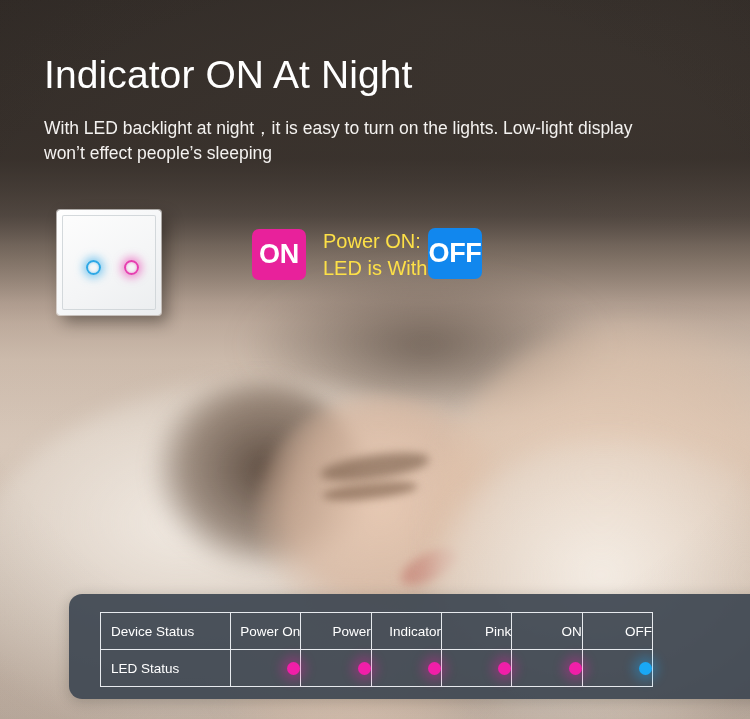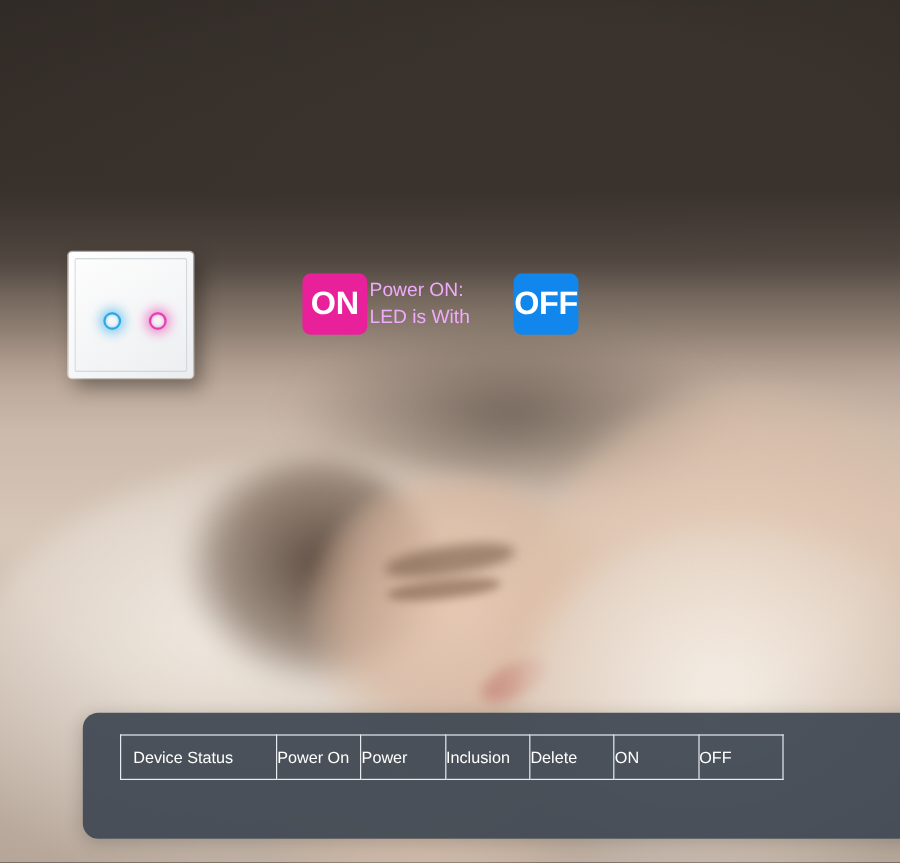--- a/index.html
+++ b/index.html
@@ -218,24 +218,24 @@
     display: flex;
     align-items: center;
     justify-content: center;
     font-size: 27px;
     font-weight: 700;
     color: #ffffff;
     letter-spacing: -.3px;
     flex: none;
   }
   .legend-text {
-    margin-left: 2px;
-    font-size: 16px;
+    margin-left: 17px;
+    font-size: 20px;
     line-height: 1.33;
-    color: #f0abfc;
+    color: #fde047;
     white-space: nowrap;
   }
 
   
   .status-card {
     position: absolute;
     left: 69px;
     top: 594px;
     width: 714px;
     height: 105px;
@@ -250,21 +250,21 @@
     width: 553px;
     border-collapse: collapse;
     table-layout: fixed;
   }
   .status-table td {
     border: 1px solid #e7eaee;
     color: #ffffff;
     font-size: 13.5px;
     height: 36px;
     padding: 0;
-    text-align: left;
+    text-align: right;
     vertical-align: middle;
   }
   .status-table td.rowlabel {
     text-align: left;
     padding-left: 10px;
     width: 119px;
   }
   .dot {
     display: inline-block;
     width: 13px;
@@ -295,20 +295,22 @@
   <div class="bg-brow"></div>
   <div class="bg-eye"></div>
   <div class="bg-lips"></div>
   <div class="bg-shoulder"></div>
   <div class="bg-sheet"></div>
   <div class="bg-arm"></div>
   <div class="bg-scrim"></div>
   <div class="bg-vignette"></div>
 
   <div class="hero">
+    <h1 class="hero-title">Indicator ON At Night</h1>
+    <p class="hero-sub">With LED backlight at night，it is easy to turn on the lights. Low-light display won’t effect people’s sleeping</p>
   </div>
 
   <div class="switch-wrap">
     <div class="switch-panel">
       <div class="switch-inner">
         <span class="led-ring blue" style="border-color: rgb(46, 168, 230);"></span>
         <span class="led-ring pink" style="border-color: rgb(230, 63, 176);"></span>
       </div>
     </div>
   </div>
@@ -325,22 +327,31 @@
     <span class="badge" style="background: rgb(17, 135, 238);">OFF</span>
   </div>
 
   <div class="status-card">
     <table class="status-table">
       <tbody>
         <tr>
           <td class="rowlabel">Device Status</td>
           <td>Power On</td>
           <td>Power</td>
-          <td>Inclusion</td>
-          <td>Delete</td>
+          <td>Indicator</td>
+          <td>Pink</td>
           <td>ON</td>
           <td>OFF</td>
         </tr>
+        <tr>
+          <td class="rowlabel">LED Status</td>
+          <td><span class="dot pink" style="background: rgb(240, 31, 168);"></span></td>
+          <td><span class="dot pink" style="background: rgb(240, 31, 168);"></span></td>
+          <td><span class="dot pink" style="background: rgb(240, 31, 168);"></span></td>
+          <td><span class="dot pink" style="background: rgb(240, 31, 168);"></span></td>
+          <td><span class="dot pink" style="background: rgb(240, 31, 168);"></span></td>
+          <td><span class="dot blue" style="background: rgb(25, 168, 245);"></span></td>
+        </tr>
       </tbody>
     </table>
   </div>
 
 </div>
 
 </body></html>

